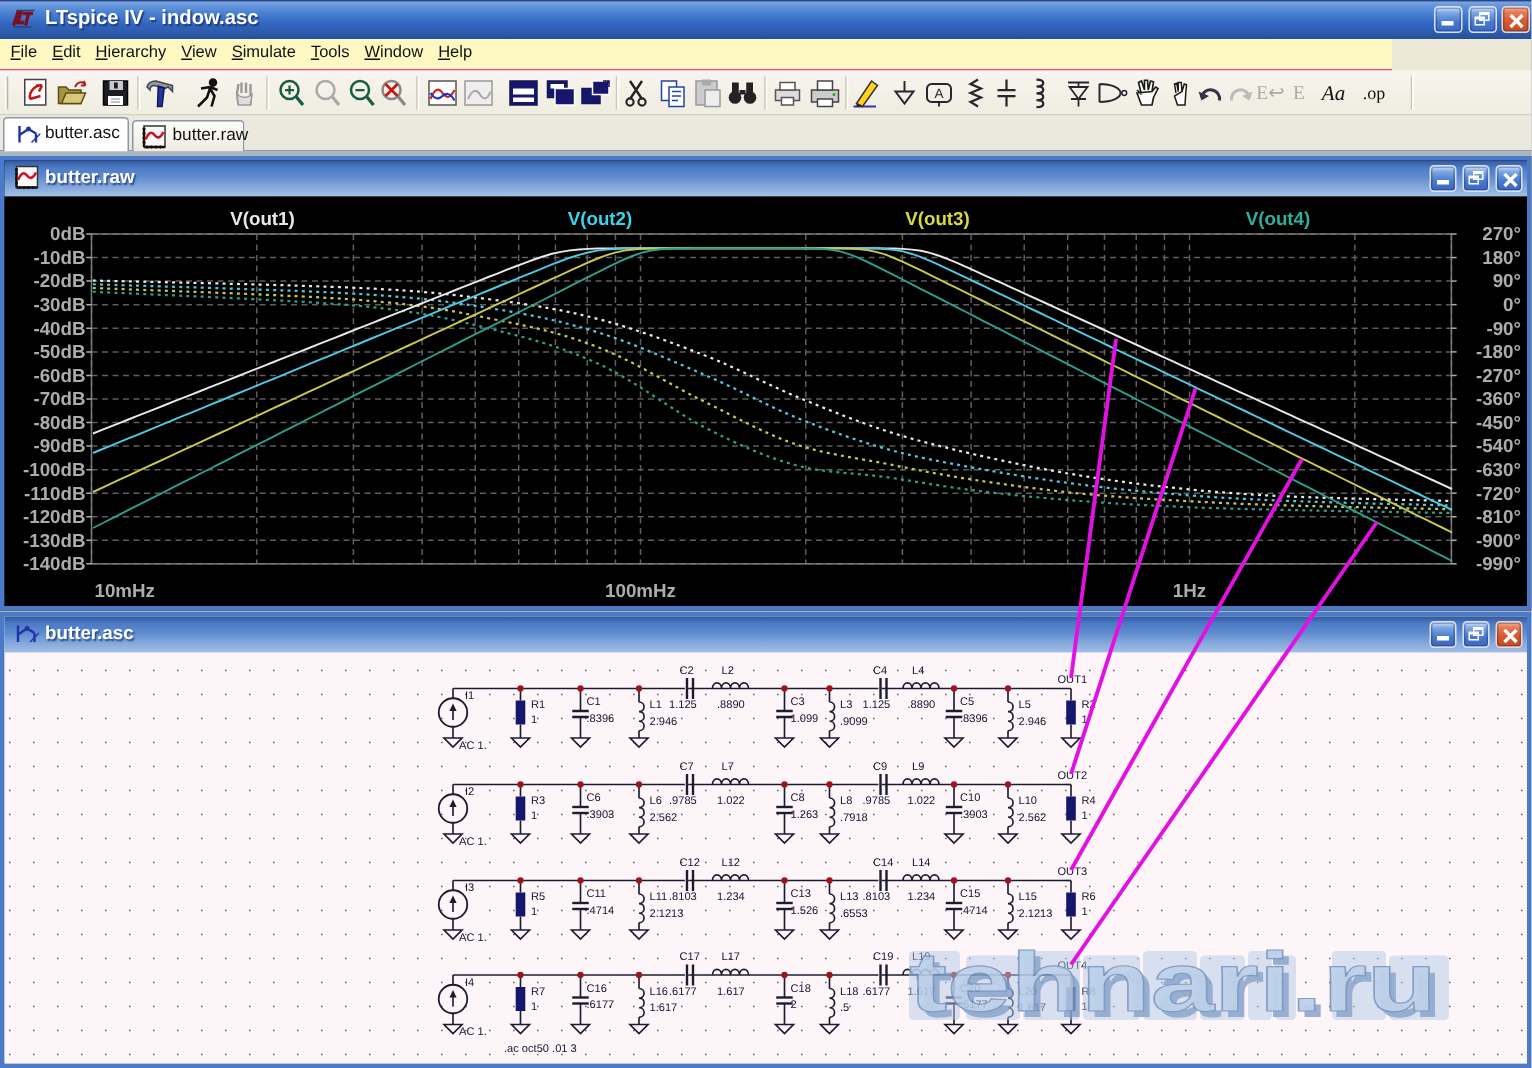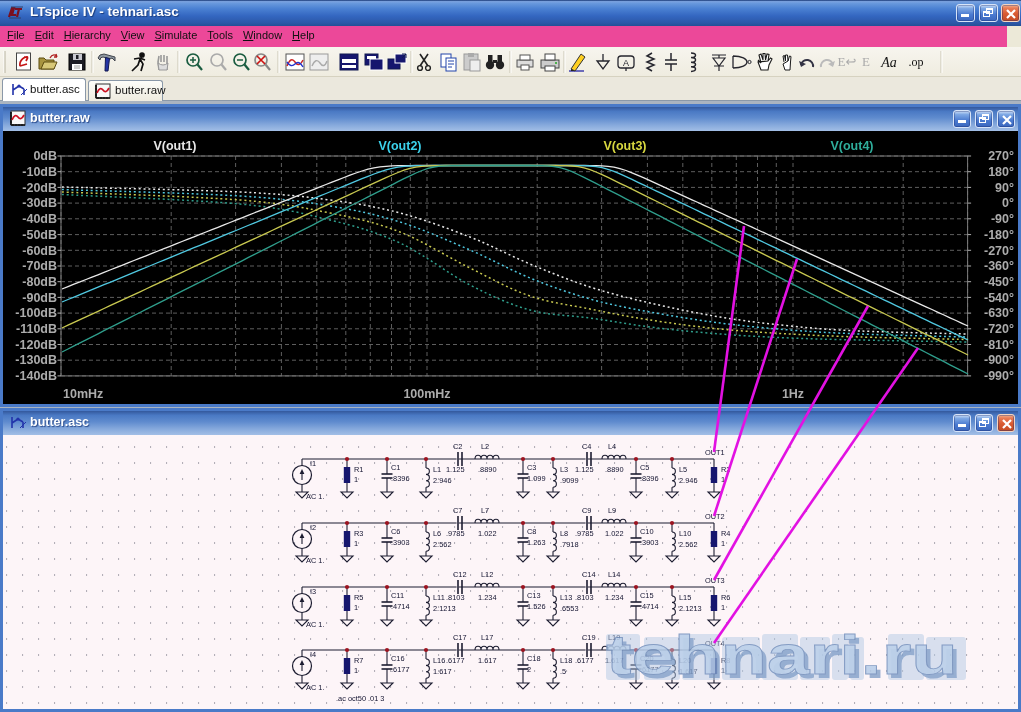--- a/index.html
+++ b/index.html
@@ -1,37 +1,37 @@
 <!DOCTYPE html>
 <html><head><meta charset="utf-8"><style>
 
 *{margin:0;padding:0;box-sizing:border-box}
 body{width:1021px;height:712px;overflow:hidden;position:relative;font-family:"Liberation Sans",sans-serif;background:#ece9d8}
 #titlebar{position:absolute;left:0;top:0;width:1021px;height:26px;
  background:linear-gradient(180deg,#10306e 0%,#7ba3e0 6%,#6697dc 14%,#4a80d2 34%,#3366c0 62%,#2c58a8 88%,#245096 100%);}
 #titlebar .t{position:absolute;left:30px;top:4px;color:#fff;font-size:13.5px;font-weight:bold;text-shadow:1px 1px 1px #1a3a7a}
-#menubar{position:absolute;left:0;top:26px;width:1007px;height:21px;background:#ec4899;border-bottom:1px solid #ec4899;font-size:11px;color:#111}
+#menubar{position:absolute;left:0;top:26px;width:928px;height:21px;background:#fef9c3;border-bottom:1px solid #ec4899;font-size:11px;color:#111}
 #menubar span{display:inline-block;padding:3px 5px 0 5px}
 #toolbar{position:absolute;left:0;top:47px;width:1021px;height:30px;background:linear-gradient(180deg,#f7f5ee,#efece0);border-bottom:1px solid #d6d2c0}
 #tabbar{position:absolute;left:0;top:77px;width:1021px;height:24px;background:#ebe8dd;border-bottom:1px solid #8a98a8}
 .tab{position:absolute;font-size:11.5px;color:#111}
 #mdi{position:absolute;left:0;top:101px;width:1021px;height:611px;background:#aab4c0}
 .win{position:absolute;border:3px solid #4a7ac8}
 .wtitle{position:absolute;left:0;top:0;right:0;height:24px;
  background:linear-gradient(180deg,#33589c 0%,#4a79c4 18%,#5f8bce 45%,#86a9dc 75%,#a2bee6 100%);}
 .wtitle .t{position:absolute;left:27px;top:4px;color:#fff;font-size:12.5px;font-weight:bold;text-shadow:1px 1px 1px #2a4a8a}
 
 </style></head><body>
 <div id="titlebar">
 <svg width="18" height="18" viewBox="0 0 18 18" style="position:absolute;left:7px;top:4px">
 <path d="M 2,13 L 5,4 L 7,4 L 5,11 L 9,11" fill="none" stroke="#7a1020" stroke-width="2.2"></path>
 <path d="M 8,5 L 15,5 M 12,5 L 10,13" fill="none" stroke="#7a1020" stroke-width="2.2"></path>
 <path d="M 2,14 L 14,14 M 4,3 L 16,3" stroke="#30406a" stroke-width="1"></path>
 </svg>
-<span class="t">LTspice IV - tehnari.asc</span>
+<span class="t">LTspice IV - indow.asc</span>
 <div style="position:absolute;left:956px;top:4px;width:19px;height:18px;border-radius:3px;background:linear-gradient(180deg,#cfe0f7 0%,#7da7e4 22%,#4a7ad0 60%,#3b67bd 100%);border:1px solid #d7e4f8;box-shadow:inset 0 0 0 1px rgba(20,40,110,.35)">
       <div style="position:absolute;left:4px;bottom:4px;width:8px;height:3px;background:#fff"></div>
     </div>
 <div style="position:absolute;left:979px;top:4px;width:19px;height:18px;border-radius:3px;background:linear-gradient(180deg,#cfe0f7 0%,#7da7e4 22%,#4a7ad0 60%,#3b67bd 100%);border:1px solid #d7e4f8;box-shadow:inset 0 0 0 1px rgba(20,40,110,.35)">
       <div style="position:absolute;left:6px;top:3px;width:7px;height:6px;border:1.5px solid #fff;border-top-width:2.5px"></div>
       <div style="position:absolute;left:3px;top:6px;width:7px;height:6px;border:1.5px solid #fff;border-top-width:2.5px;background:transparent"></div>
     </div>
 <div style="position:absolute;left:1001px;top:4px;width:19px;height:18px;border-radius:3px;background:linear-gradient(180deg,#f0b394 0%,#e97b54 20%,#d95a31 55%,#c44b24 100%);border:1px solid #f5d4c0;box-shadow:inset 0 0 0 1px rgba(20,40,110,.35)">
       <svg width="18" height="18" style="position:absolute;left:0;top:0">
         <path d="M 5,5 L 13,13 M 13,5 L 5,13" stroke="#fff" stroke-width="2.2"></path>

